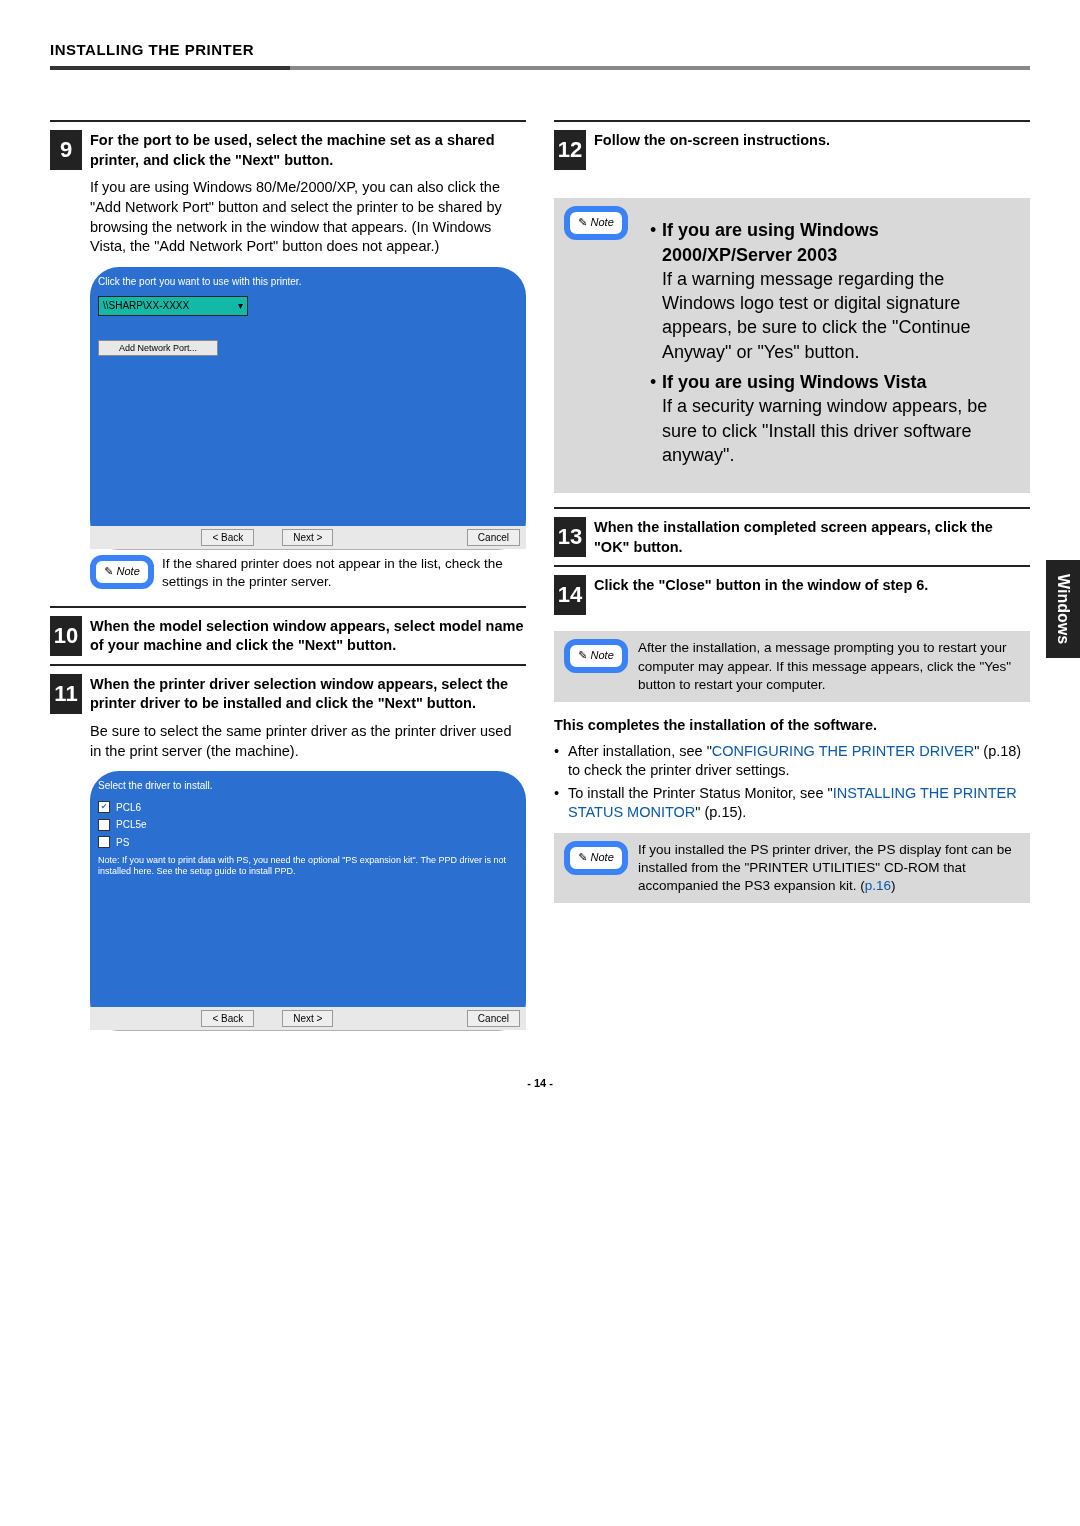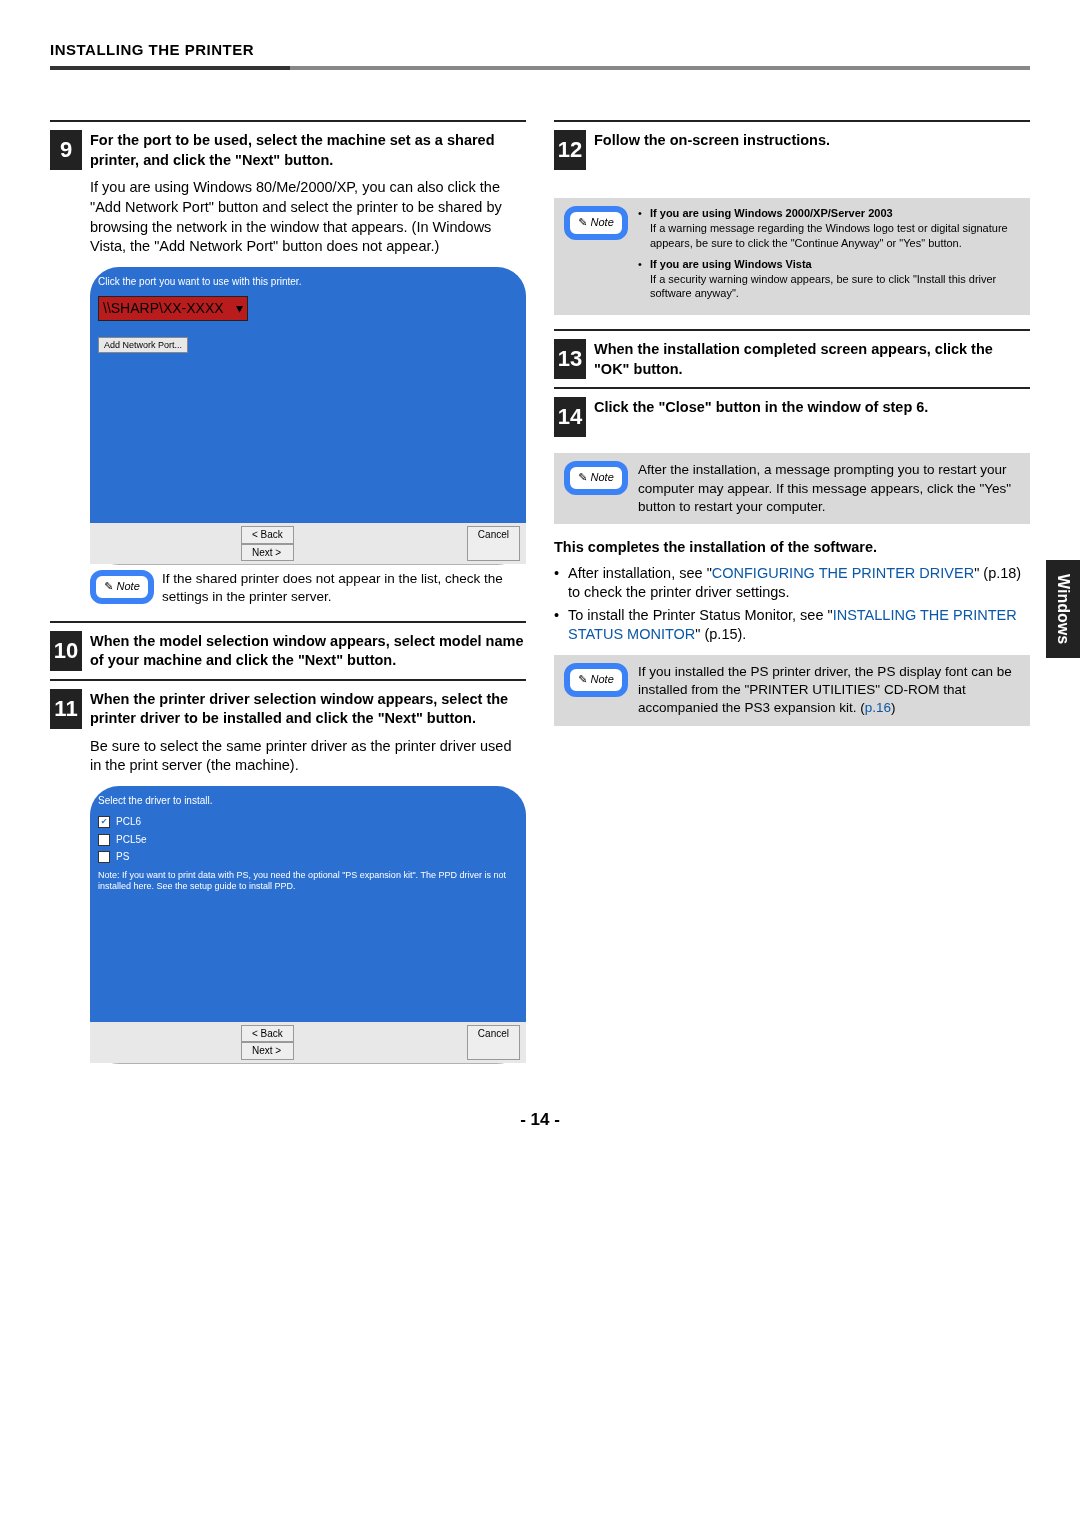--- a/index.html
+++ b/index.html
@@ -74,38 +74,38 @@
     padding: 8px;
     box-shadow: 0 1px 0 rgba(0,0,0,0.3);
     margin-bottom: 6px;
     border-radius: 29px;
   }
   .panel-text { margin-bottom: 8px; color:#fff; }
   .panel-input-row {
     display:flex; gap:4px; margin-bottom:6px; align-items:center;
   }
   .panel-input {
-    background:#b91c1c; color:#000; padding:2px 4px; font-size:14px;
+    background:#14b8a6; color:#000; padding:2px 4px; font-size:10px;
     border:1px solid #222; flex: 0 0 140px;
     display:flex; justify-content:space-between; align-items:center;
   }
   .panel-btn-small {
     background:#e8e8e8; color:#000; border:1px solid #888;
-    padding:1px 5px; font-size:9px; display:inline-block;
-    margin-top: 10px;
+    padding:1px 20px; font-size:9px; display:inline-block;
+    margin-top: 18px;
   }
   .panel-spacer { height: 170px; }
   .panel-spacer2 { height: 130px; }
   .panel-footer {
     background:#e8e8e8; padding:3px 6px; display:flex;
     justify-content:flex-end; gap:28px;
     margin: 0 -8px -8px -8px;
   }
   .panel-footer-center {
-    display:flex; margin:0 auto;flex-direction:column;
+    display:flex; gap:28px; margin:0 auto;
   }
   .dlg-btn {
     background:#eee; border:1px solid #999; font-size:10px;
     padding:1px 10px; color:#000;
   }
   .check-row {
     display:flex; align-items:center; gap:6px; margin:4px 0;
     color:#fff; font-size:10px;
   }
   .checkbox {
@@ -132,28 +132,28 @@
   .side-tab {
     position:absolute;
     right: 0; top: 560px;
     background:#222; color:#fff;
     writing-mode: vertical-rl;
     padding: 14px 6px;
     font-weight:bold; font-size:16px;
   }
   .page-num {
     text-align:center; font-weight:bold; margin-top:40px;
-    font-size:17px;
+    font-size:11px;
   }
   .panel-warn { color:#fff; font-size:9px; line-height:1.2; margin-top:6px;}
   .note-block-right.shaded {
     background:#d9d9d9; padding:8px 10px; display:flex; gap:10px;
     margin-bottom:14px;
   }
-  .note-inner-list { margin:0; padding:0; list-style:none; font-size:11px; }
+  .note-inner-list { margin:12px; padding:0; list-style:none; font-size:18px; }
   .note-inner-list li { position:relative; padding-left:12px; margin-bottom:6px;}
   .note-inner-list li::before { content:"•"; position:absolute; left:0;}
   .note-inner-list .b { font-weight:bold; }
 </style>
 </head>
 <body>
 
 <div class="header-title">INSTALLING THE PRINTER</div>
 <div class="header-rule">
   <div class="header-rule-inner"></div>

